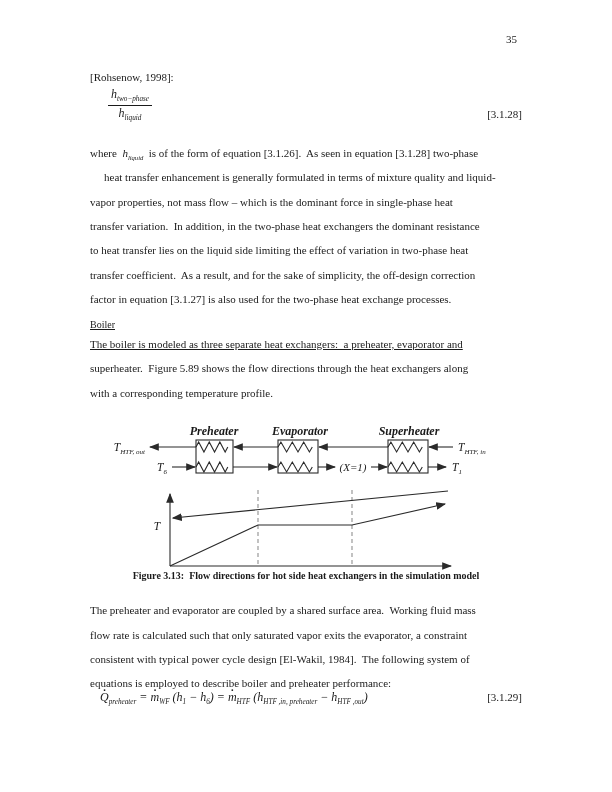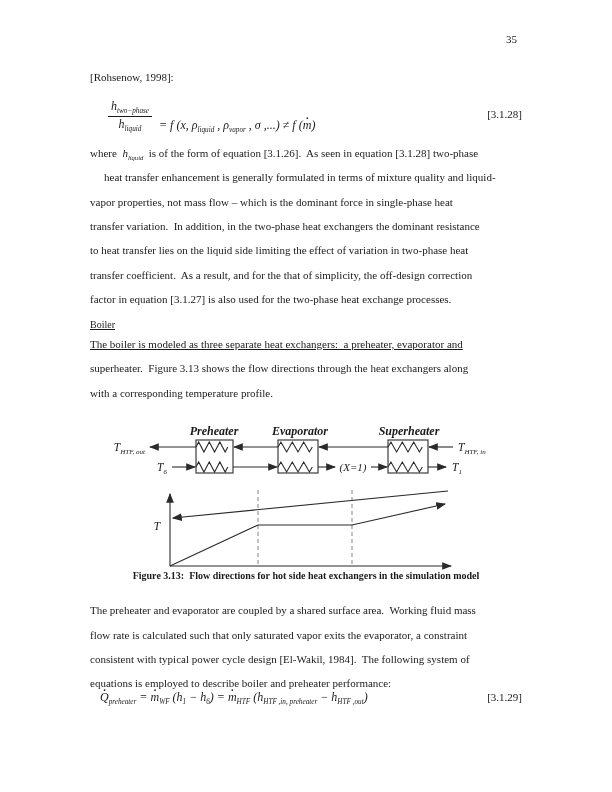--- a/index.html
+++ b/index.html
@@ -12,21 +12,21 @@
   .pageno { position:absolute; top:33px; right:95px; font-size:11px; }
 
   
   .tk-t { }
   .tk-i { font-style:italic; }
   .tk-s { font-style:italic; font-size:60%; vertical-align:-0.45em; }
   .tk-d { font-style:italic; position:relative; }
   .tk-d::after { content:"\00B7"; position:absolute; left:52%; top:-0.58em;
                  transform:translateX(-50%); font-style:normal; font-size:0.9em; font-weight:bold; }
 
-  .eq { position:absolute; font-size:12px; font-style:italic; display:flex; align-items:flex-end; }
+  .eq { position:absolute; font-size:12px; font-style:italic; display:flex; align-items:flex-start; }
   .eq-tag { position:absolute; right:90px; font-size:11px; font-style:normal; }
 
   .frac { display:inline-flex; flex-direction:column; align-items:center; margin-right:7px; }
   .frac .fnum, .frac .fden { padding:0 3px; line-height:1.15; }
   .frac .fbar { align-self:stretch; height:0; border-top:1px solid #1a1a1a; margin:1px 0; }
 
   .heading { position:absolute; left:90px; top:319px; font-size:10px; text-decoration:underline; }
 
   .fig-caption { position:absolute; left:90px; top:570px; width:432px; text-align:center;
                  font-size:10px; font-weight:bold; white-space:pre; }
@@ -43,35 +43,34 @@
 <div class="pageno">35</div>
 
 <div class="tline" style="top:70px;text-align:right;">[Rohsenow, 1998]:</div>
 
 <div class="eq" style="left:108px; top:88px; height:46px;">
   <span class="frac">
     <span class="fnum"><span class="tk-i">h</span><span class="tk-s">two−phase</span></span>
     <span class="fbar"></span>
     <span class="fden"><span class="tk-i">h</span><span class="tk-s">liquid</span></span>
   </span>
-  <span><span class="tk-t">= f (x, ρ</span><span class="tk-s">liquid</span><span class="tk-t"> , ρ</span><span class="tk-s">vapor</span><span class="tk-t"> , σ ,...) ≠ f (</span><span class="tk-d">m</span><span class="tk-t">)</span></span>
 </div>
 <div class="eq-tag" style="top:108px;">[3.1.28]</div>
 
 <div class="tline" style="top:146px;"><span class="tk-t">where  </span><span class="tk-i">h</span><span class="tk-s">liquid</span><span class="tk-t">  is of the form of equation [3.1.26].  As seen in equation [3.1.28] two-phase</span></div>
 <div class="tline" style="top:170px;padding-left:14px;">heat transfer enhancement is generally formulated in terms of mixture quality and liquid-</div>
 <div class="tline" style="top:195px;">vapor properties, not mass flow – which is the dominant force in single-phase heat</div>
 <div class="tline" style="top:219px;">transfer variation.  In addition, in the two-phase heat exchangers the dominant resistance</div>
 <div class="tline" style="top:243px;">to heat transfer lies on the liquid side limiting the effect of variation in two-phase heat</div>
-<div class="tline" style="top:268px;">transfer coefficient.  As a result, and for the that of simplicity, the off-design correction</div>
+<div class="tline" style="top:268px;">transfer coefficient.  As a result, and for the sake of simplicity, the off-design correction</div>
 <div class="tline" style="top:292px;">factor in equation [3.1.27] is also used for the two-phase heat exchange processes.</div>
 
 <div class="heading">Boiler</div>
 <div class="tline" style="top:337px;text-decoration:underline;">The boiler is modeled as three separate heat exchangers:  a preheater, evaporator and</div>
-<div class="tline" style="top:361px;">superheater.  Figure 3.13 shows the flow directions through the heat exchangers along</div>
+<div class="tline" style="top:361px;">superheater.  Figure 5.89 shows the flow directions through the heat exchangers along</div>
 <div class="tline" style="top:386px;">with a corresponding temperature profile.</div>
 
 <svg class="abs" style="left:95px; top:420px;" width="420" height="152" viewBox="0 0 420 152">
   <defs>
     <marker id="ah" markerWidth="9" markerHeight="7" refX="8" refY="3.5" orient="auto">
       <path d="M0,0 L9,3.5 L0,7 z" fill="#2a2a2a"></path>
     </marker>
   </defs>
 
   <text class="unit-label" text-anchor="middle" x="119" y="15">Preheater</text>

